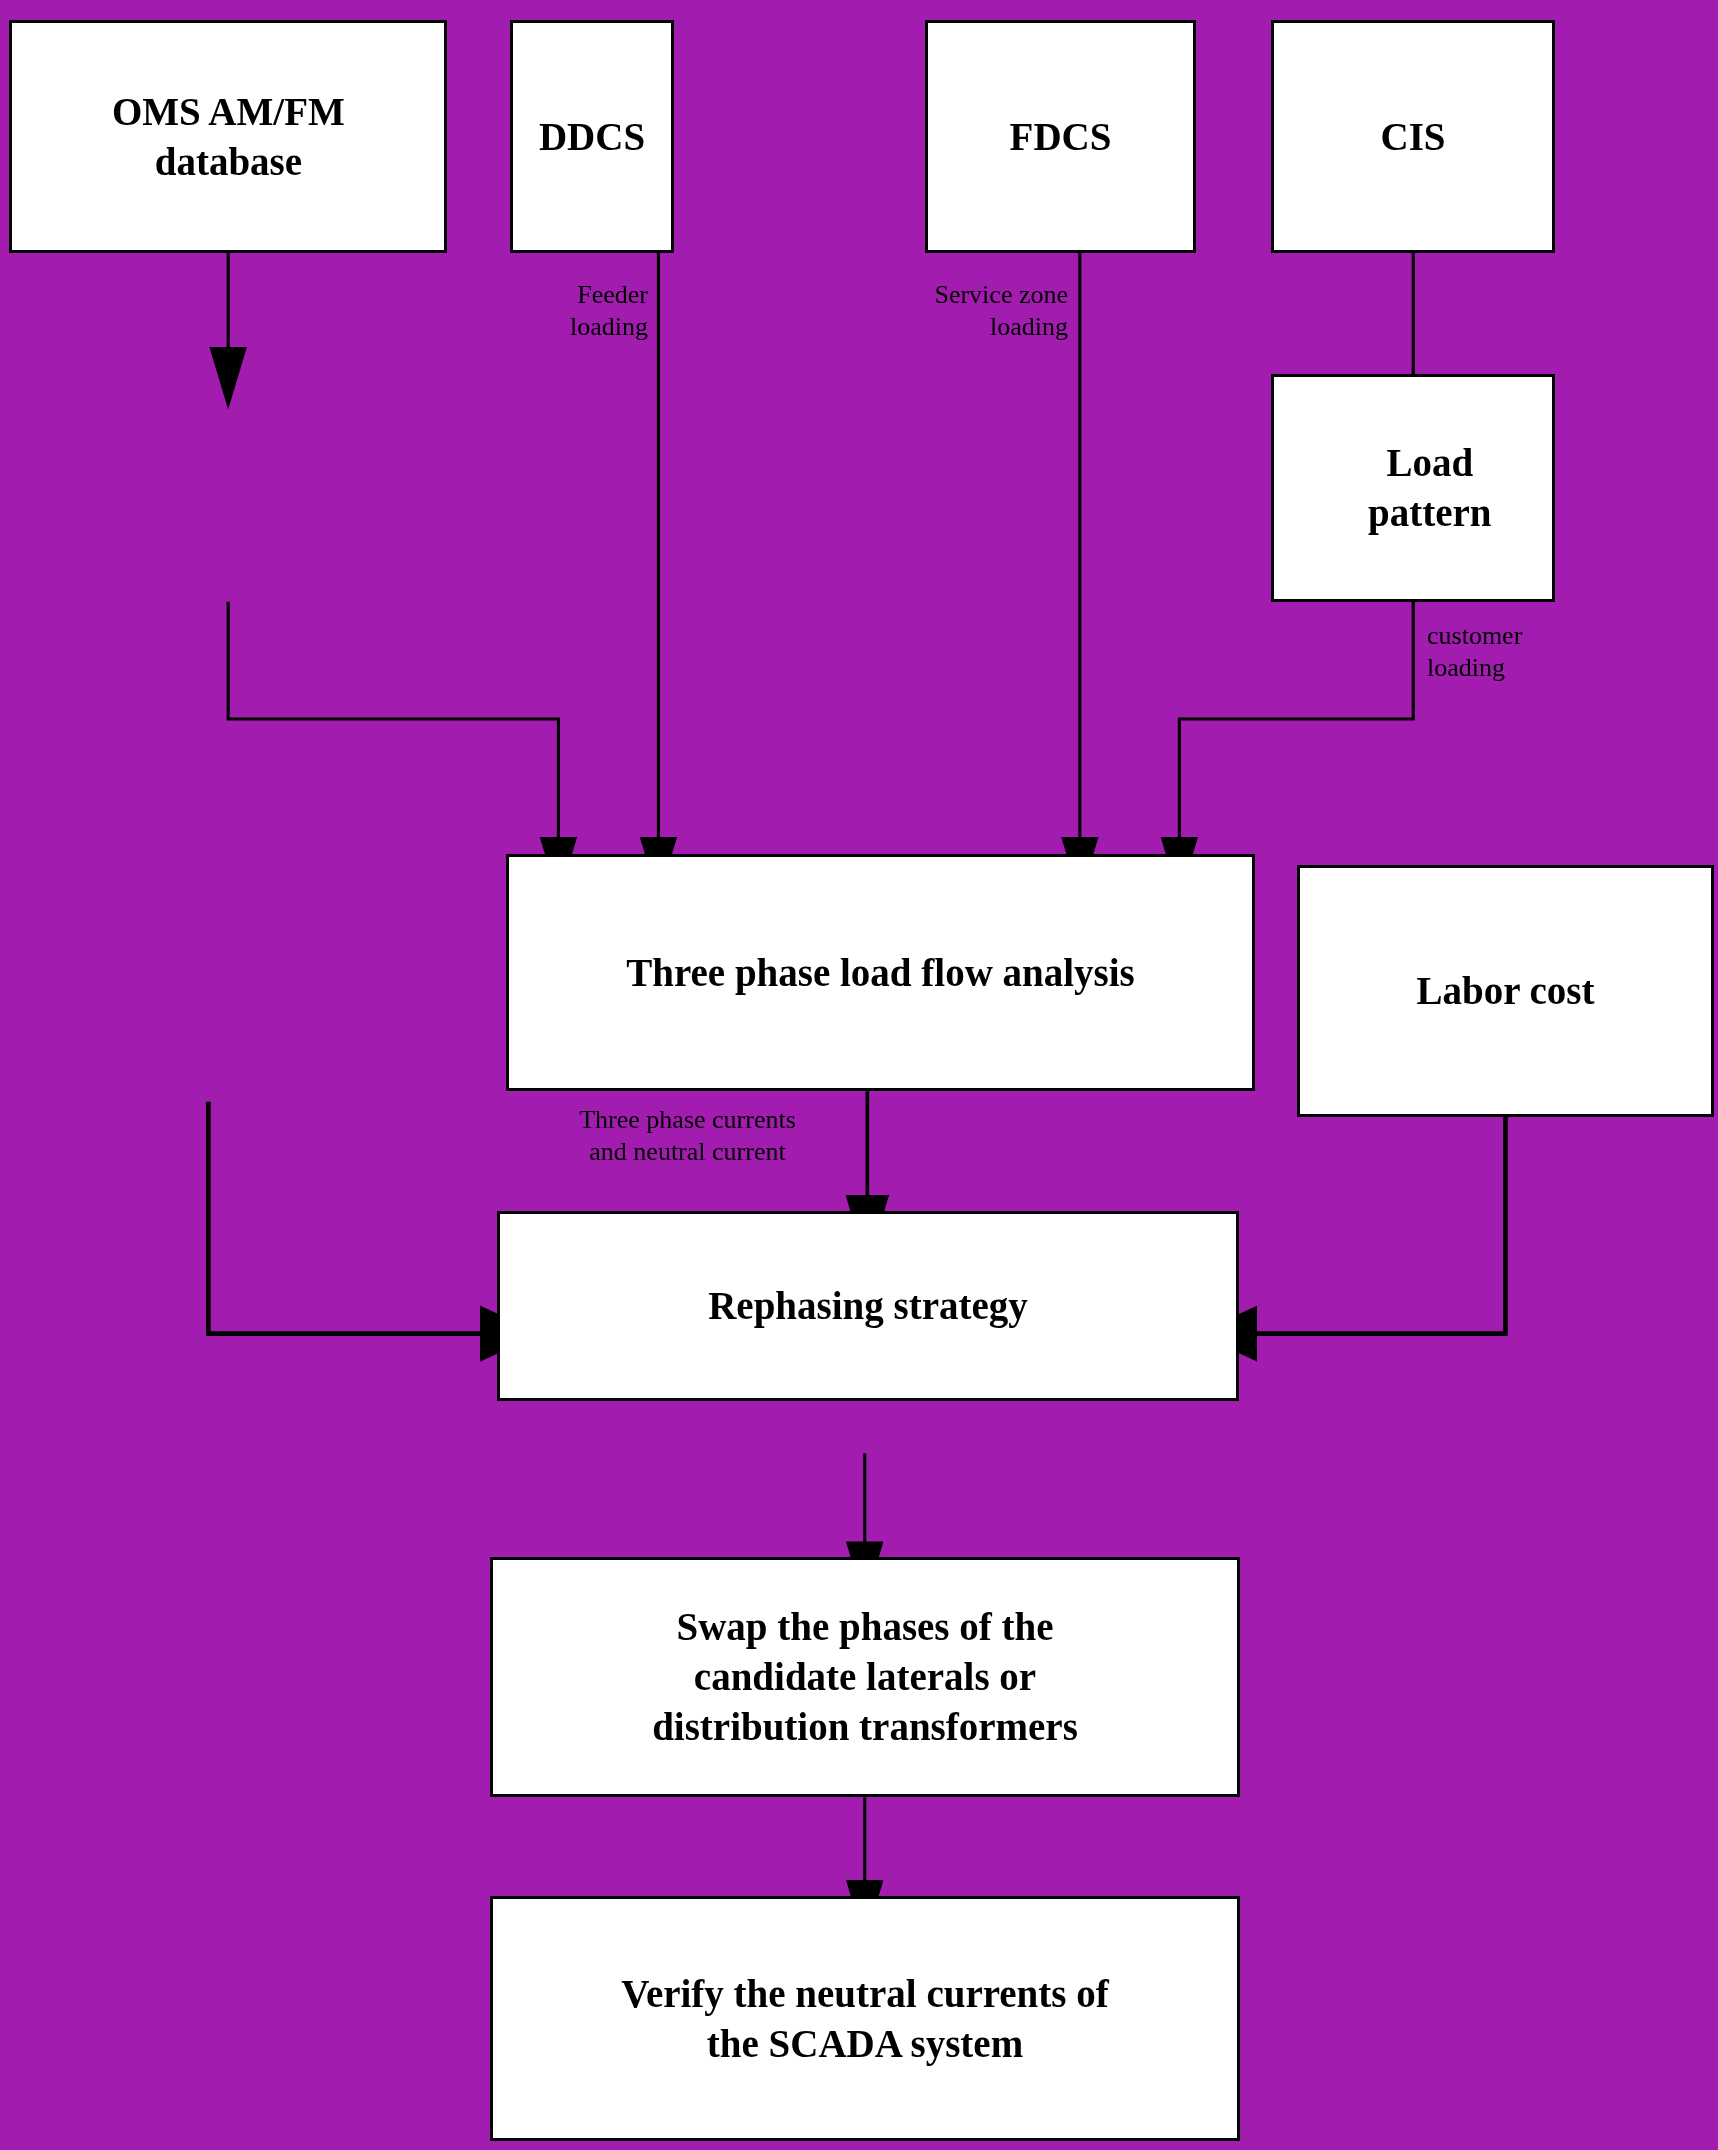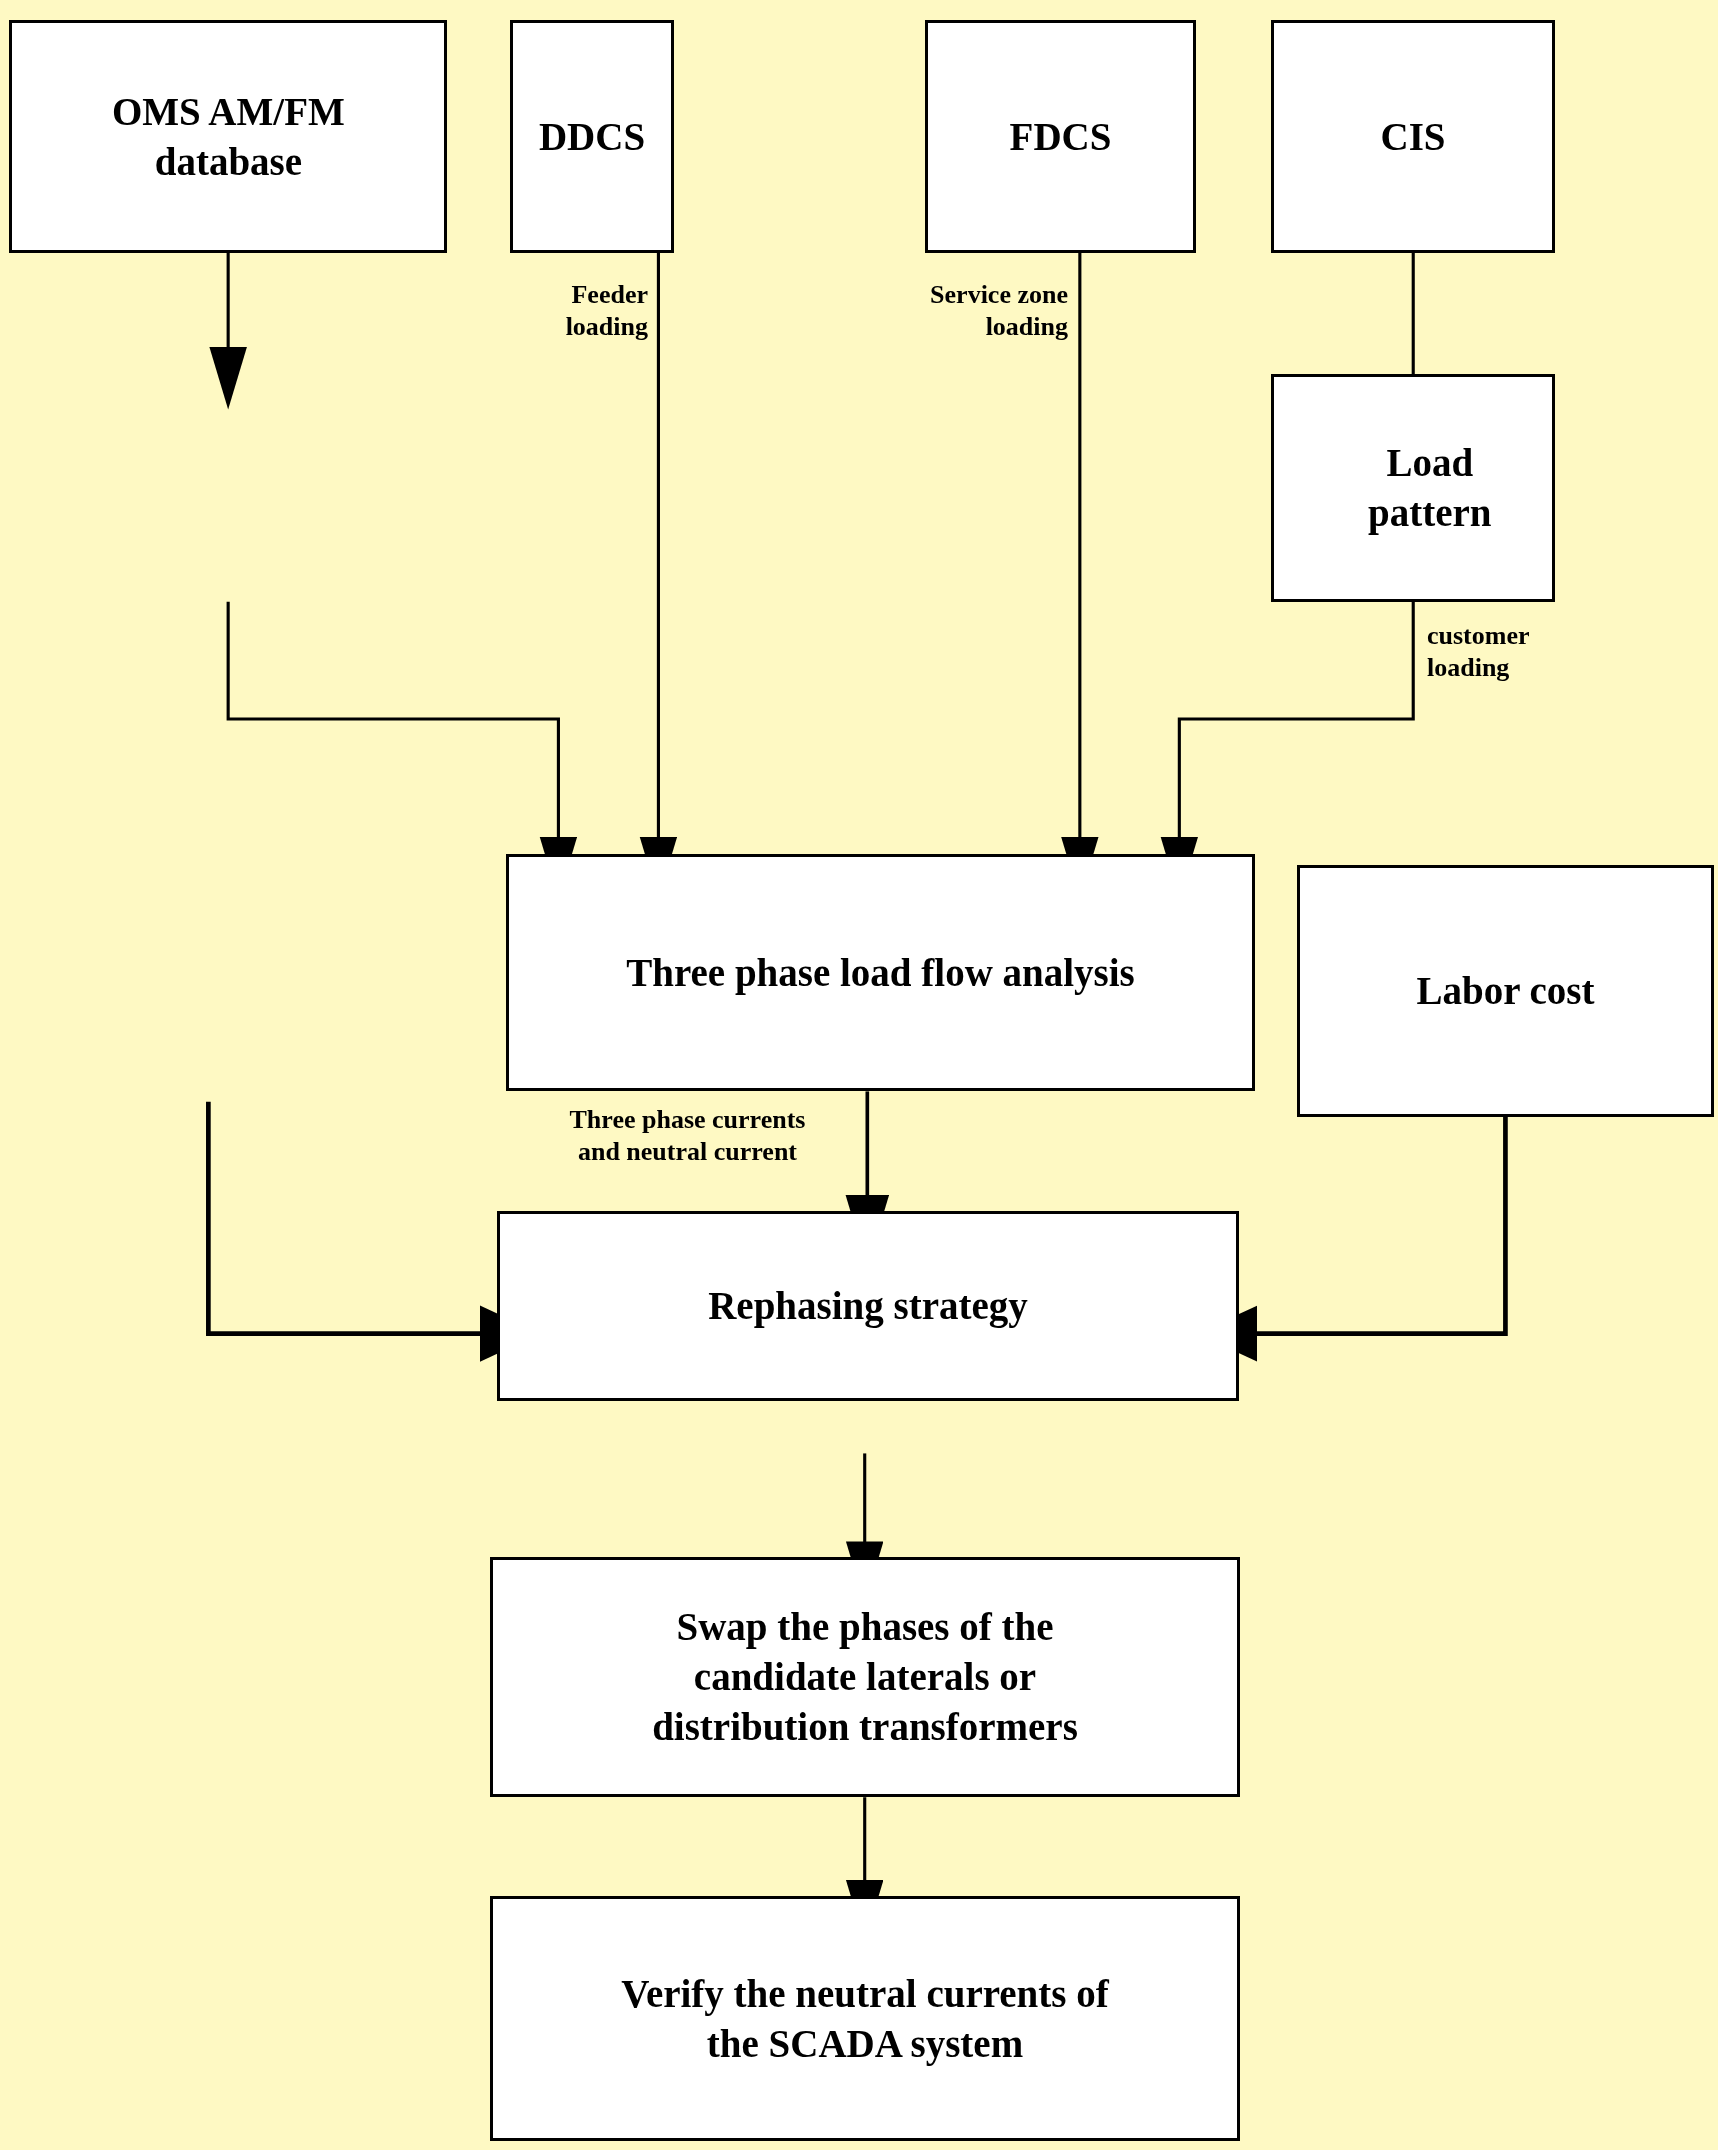--- a/index.html
+++ b/index.html
@@ -5,21 +5,21 @@
 <style>
   html, body {
     margin: 0;
     padding: 0;
     background: #ffffff;
   }
   #canvas {
     position: relative;
     width: 1719px;
     height: 2151px;
-    background: #fef9c3;
+    background: #a21caf;
     font-family: "Liberation Serif", "DejaVu Serif", serif;
     overflow: hidden;
   }
   svg.edges {
     position: absolute;
     left: 0;
     top: 0;
     width: 1719px;
     height: 2151px;
     pointer-events: none;
@@ -40,21 +40,21 @@
   }
   .node .nlabel {
     display: block;
     width: 100%;
     white-space: pre-line;
   }
   .fs-big   { font-size: 39px; }
   .edge-label {
     position: absolute;
     color: #000000;
-    font-weight: bold;
+    font-weight: normal;
     font-size: 26px;
     line-height: 1.22;
     text-align: center;
     white-space: pre-line;
     background: transparent;
   }
   .edge-label.align-right { text-align: right; }
   .edge-label.align-left  { text-align: left; }
 </style>
 </head>

